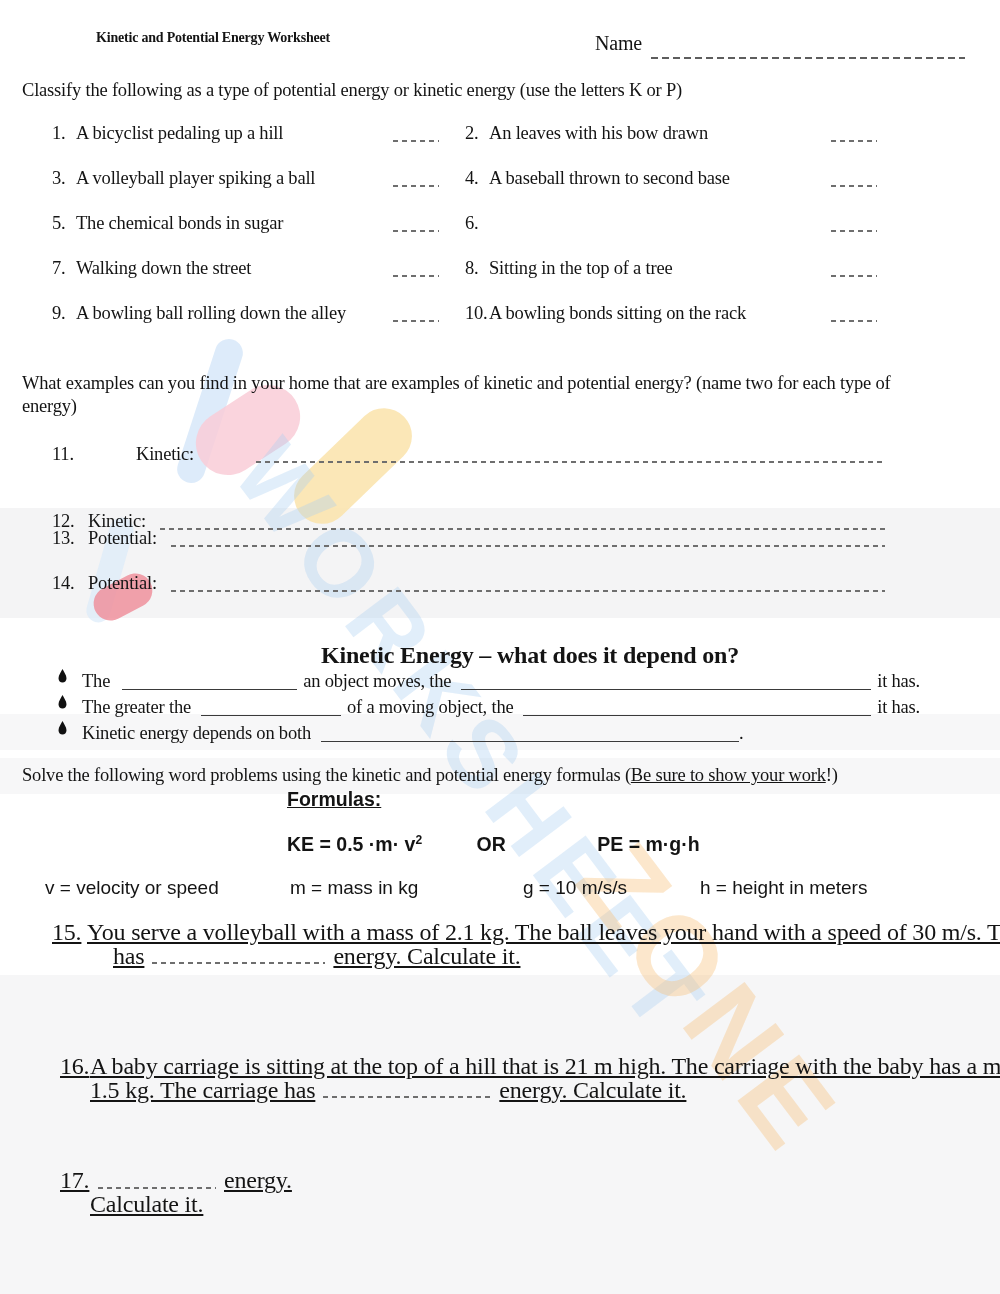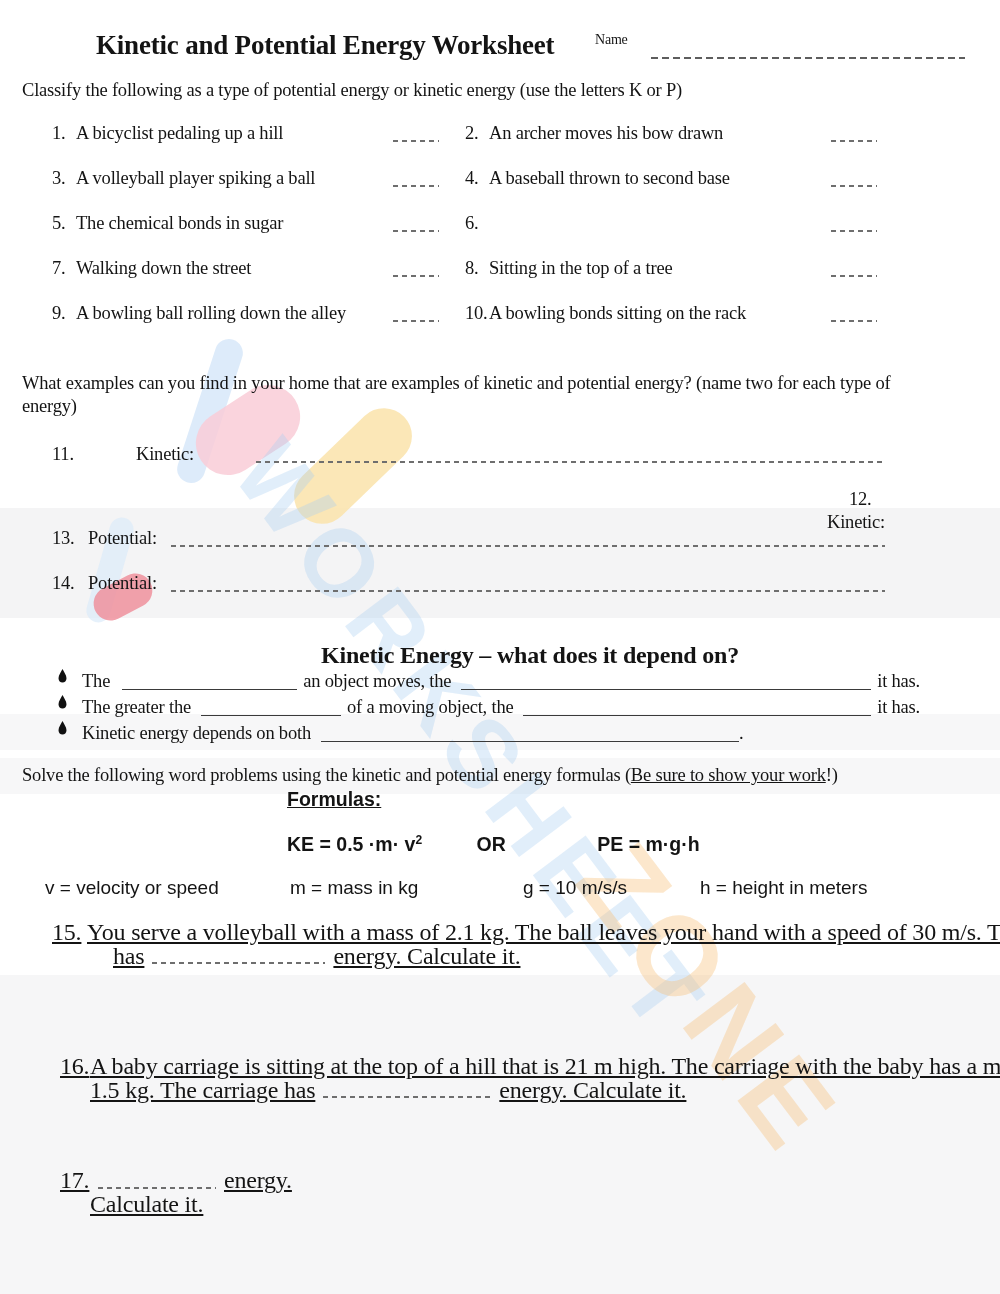--- a/index.html
+++ b/index.html
@@ -10,21 +10,21 @@
   
   .band{position:absolute;left:0;width:1000px;z-index:0;}
   
   .wm-text{position:absolute;z-index:0;font-family:"Liberation Sans",sans-serif;
     font-weight:bold;transform-origin:left top;letter-spacing:10px;white-space:nowrap;}
   .blob{position:absolute;z-index:0;border-radius:24px;}
   
   .content{position:absolute;z-index:2;}
   .serif{font-family:"Liberation Serif",serif;letter-spacing:-0.2px;}
   .sans{font-family:"Liberation Sans",sans-serif;}
-  .title{font-size:27px;font-weight:bold;letter-spacing:-0.2px;text-align:center;}
+  .title{font-size:14px;font-weight:bold;letter-spacing:-0.2px;text-align:center;}
   .body-text{font-size:18.5px;line-height:23px;}
   
   .dash{height:2px;background:repeating-linear-gradient(90deg,#6e6e6e 0 5px,transparent 5px 9px);}
   .dashlong{height:2px;background:repeating-linear-gradient(90deg,#5d5d5d 0 7px,transparent 7px 11px);}
   .solidline{height:0;border-bottom:1.6px solid #3a3a3a;}
   
   .crow{position:absolute;left:52px;width:826px;display:flex;align-items:flex-end;font-size:18.5px;line-height:23px;}
   .cl{display:flex;}
   .num{width:24px;flex:none;}
   .blank{width:46px;flex:none;margin-bottom:3px;}
@@ -56,34 +56,34 @@
 <div class="blob" style="left:196px;top:336px;width:28px;height:150px;background:#d7e8f9;opacity:.85;transform:rotate(18deg);"></div>
 <div class="blob" style="left:192px;top:398px;width:112px;height:64px;background:#f9cdd7;opacity:.85;transform:rotate(-33deg);border-radius:32px;"></div>
 <div class="blob" style="left:282px;top:438px;width:142px;height:56px;background:#fbe4af;opacity:.9;transform:rotate(-44deg);border-radius:30px;"></div>
 <div class="blob" style="left:98px;top:516px;width:24px;height:108px;background:#dcebfa;opacity:.7;transform:rotate(16deg);"></div>
 <div class="blob" style="left:92px;top:580px;width:62px;height:34px;background:#ef8b97;opacity:.8;transform:rotate(-28deg);border-radius:18px;"></div>
 
 <div class="wm-text" style="left:300px;top:420px;font-size:96px;color:rgba(168,205,242,0.35);transform:rotate(53deg);">WORKSHEET</div>
 <div class="wm-text" style="left:655px;top:820px;font-size:112px;color:rgba(247,193,120,0.38);transform:rotate(53deg);">ZONE</div>
 
 <div class="content title" style="left:96px;top:30px;">Kinetic and Potential Energy Worksheet</div>
-<div class="content serif" style="left:595px;top:32px;font-size:14px;">Name</div>
+<div class="content serif" style="left:595px;top:32px;font-size:20px;">Name</div>
 <div class="content dashlong" style="left:651px;top:57px;width:314px;"></div>
 
 <div class="content serif body-text" style="left:22px;top:79px;width:930px;">Classify the following as a type of potential energy or kinetic energy (use the letters K or P)</div>
 
 <div class="crow serif" style="top:122px;">
   <div class="cl" style="width:341px;">
     <span class="num">1.</span>
     <span>A bicyclist pedaling up a hill</span>
   </div>
   <span class="dash blank"></span>
   <div class="cl" style="width:366px;margin-left:26px;">
     <span class="num">2.</span>
-    <span>An archer moves his bow drawn</span>
+    <span>An leaves with his bow drawn</span>
   </div>
   <span class="dash blank"></span>
 </div>
 <div class="crow serif" style="top:167px;">
   <div class="cl" style="width:341px;">
     <span class="num">3.</span>
     <span>A volleyball player spiking a ball</span>
   </div>
   <span class="dash blank"></span>
   <div class="cl" style="width:366px;margin-left:26px;">
@@ -128,21 +128,21 @@
   <span class="dash blank"></span>
 </div>
 
 <div class="content serif body-text" style="left:22px;top:372px;width:895px;">What examples can you find in your home that are examples of kinetic and potential energy? (name two for each type of energy)</div>
 
 <div class="erow serif" style="top:443px;gap:48px;">
   <span class="enum">11.</span>
   <span>Kinetic:</span>
   <span class="dash eline"></span>
 </div>
-<div class="erow serif" style="top:488px;flex-direction:column;">
+<div class="erow serif" style="top:510px;">
   <span class="enum">12.</span>
   <span>Kinetic:</span>
   <span class="dash eline"></span>
 </div>
 <div class="erow serif" style="top:527px;">
   <span class="enum">13.</span>
   <span>Potential:</span>
   <span class="dash eline"></span>
 </div>
 <div class="erow serif" style="top:572px;">

